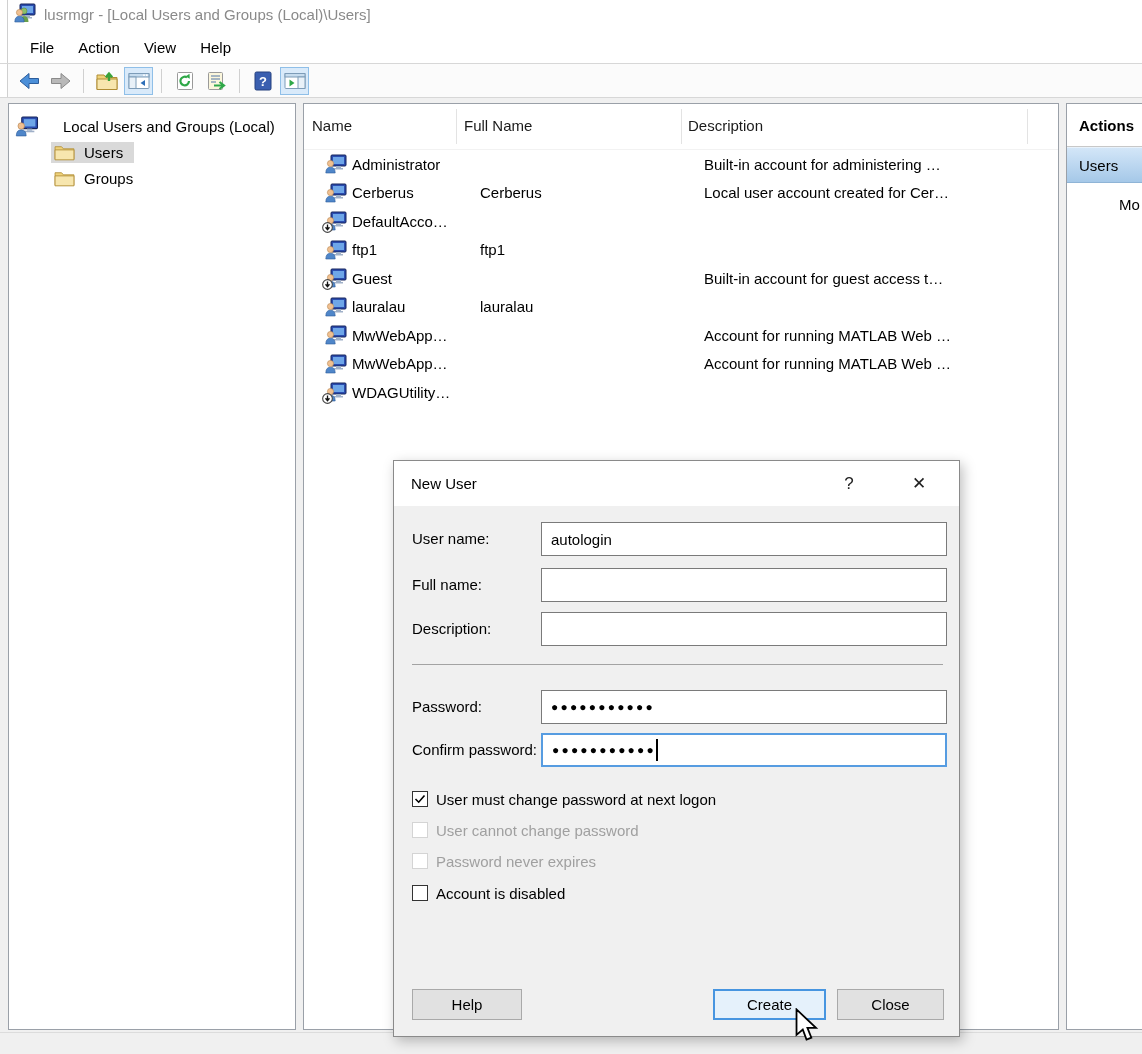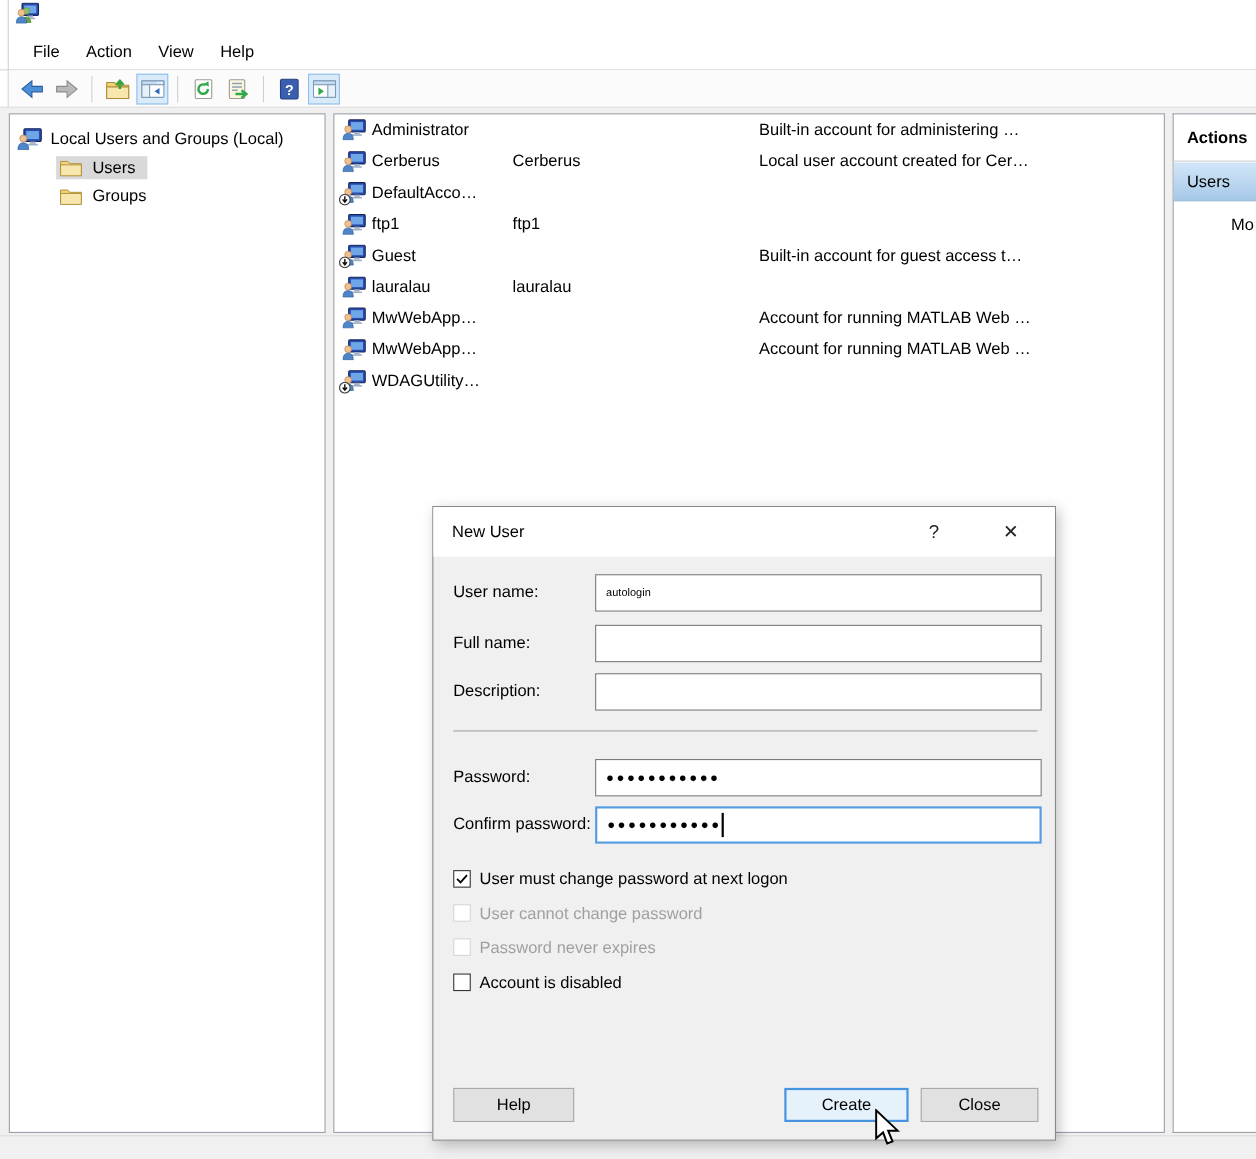--- a/index.html
+++ b/index.html
@@ -27,49 +27,49 @@
   
   .content-bg { position:absolute; left:0; top:98px; right:0; height:934px; background:#f0f0f0; }
   .statusbar { position:absolute; left:0; top:1032px; right:0; height:22px; background:#f0f0f0; border-top:1px solid #dcdcdc; }
 
   .pane { position:absolute; top:103px; height:927px; background:#fff; border:1px solid #9aa0a8; }
   .tree-pane { left:8px; width:288px; }
   .list-pane { left:303px; width:756px; }
   .actions-pane { left:1066px; width:80px; border-right:none; }
 
   
-  .tree-root { display:flex; align-items:center; gap:7px; padding-left:6px; margin-top:9px; height:26px; }
+  .tree-root { display:flex; align-items:center; gap:24px; padding-left:6px; margin-top:9px; height:26px; }
   .tree-item { padding-left:42px; height:26px; display:flex; align-items:center; }
   .tree-hl { display:inline-flex; align-items:center; gap:9px; padding:2px 11px 2px 3px; }
   .tree-item.selected .tree-hl { background:#d9d9d9; }
 
   
   .list-header { position:relative; height:46px; border-bottom:1px solid #f2f2f2; }
   .col-label { position:absolute; top:13px; color:#1a1a1a; }
   .col-name { left:8px; } .col-full { left:160px; } .col-desc { left:384px; }
   .col-sep { position:absolute; top:5px; bottom:5px; width:1px; background:#e3e3e3; }
-  .list-row { display:grid; grid-template-columns:27px 128px 224px 1fr; align-items:center; height:28.5px; padding-left:7px; }
+  .list-row { display:grid; grid-template-columns:27px 128px 224px 1fr; align-items:center; height:28.5px; padding-left:21px; }
   .row-icon-wrap { position:relative; width:22px; height:20px; }
   .badge { position:absolute; left:-3px; bottom:-2px; width:11px; height:11px; display:flex; }
   .cell { overflow:hidden; white-space:nowrap; }
 
   
   .actions-title { height:43px; line-height:43px; padding-left:12px; font-weight:bold; border-bottom:1px solid #c8c8c8; }
   .actions-group { height:36px; line-height:35px; padding-left:12px; background:linear-gradient(#d3e6f8,#a5c8e8); border-bottom:1px solid #8fb4d6; border-top:1px solid #e8f2fb; }
   .more-actions { margin-top:13px; padding-left:52px; }
 
   
   .dialog { position:absolute; left:393px; top:460px; width:567px; height:577px; background:#f0f0f0; border:1px solid #8a8a8a; box-shadow:3px 4px 12px rgba(0,0,0,.25); z-index:50; }
   .dlg-titlebar { position:relative; height:45px; background:#fff; }
   .dlg-title { position:absolute; left:17px; top:0; line-height:45px; }
   .dlg-tbtn { position:absolute; top:7px; height:31px; display:flex; align-items:center; justify-content:center; font-size:17px; color:#222; }
   .dlg-help-btn { left:437px; width:36px; }
   .dlg-close-btn { left:505px; width:40px; font-weight:300; }
   .dlg-label { position:absolute; left:18px; width:128px; line-height:34px; }
-  .dlg-input { position:absolute; left:147px; width:406px; height:34px; border:1px solid #7a7a7a; background:#fff; font-family:inherit; font-size:10px; padding:0 9px; outline:none; }
+  .dlg-input { position:absolute; left:147px; width:406px; height:34px; border:1px solid #7a7a7a; background:#fff; font-family:inherit; font-size:15px; padding:0 9px; outline:none; }
   .dlg-input.pwd { font-size:12px; letter-spacing:2.2px; }
   .dlg-input.focused { border:2px solid #569ce1; }
   .caret { position:absolute; left:262px; top:278px; width:2px; height:22px; background:#000; }
   .dlg-hr { position:absolute; left:18px; top:203px; width:531px; border-top:1px solid #a3a3a3; }
   .cb-row { position:absolute; left:18px; height:19px; display:flex; gap:8px; }
   .cb-box { width:16px; height:16px; background:#fff; border:1px solid #333; display:flex; align-items:center; justify-content:center; }
   .cb-row.disabled .cb-box { border:1px solid #d4d4d4; }
   .cb-row.disabled .cb-text { color:#a0a0a0; }
   .dlg-btn { position:absolute; top:528px; height:31px; background:#e1e1e1; border:1px solid #a9a9a9; font-family:inherit; font-size:15px; }
   .dlg-btn.primary { background:#e5f1fb; border:2px solid #4795e0; }
@@ -87,20 +87,21 @@
         <rect x="6" y="1" width="15" height="11" rx="1" fill="#2a4db0" stroke="#16255c"></rect>
         <rect x="8" y="3" width="11" height="7" fill="#6ea6e8"></rect>
         <rect x="11" y="12" width="5" height="2" fill="#9fb0c8"></rect>
           <rect x="9" y="14" width="9" height="1.5" fill="#9fb0c8"></rect>
         <circle cx="10" cy="8" r="3" fill="#8bbf6a" stroke="#5d8f3e" stroke-width="0.6"></circle>
         <path d="M5.5 19 Q5.5 13 10 13 Q14.5 13 14.5 19 Z" fill="#6aa14a"></path>
         <circle cx="5.5" cy="9.5" r="3.1" fill="#f0c091" stroke="#b5854f" stroke-width="0.6"></circle>
         <path d="M0.8 19 Q0.8 13.2 5.5 13.2 Q10.2 13.2 10.2 19 Z" fill="#4f86c9" stroke="#2d5d9b" stroke-width="0.6"></path>
       </svg>
     </span>
+    <span class="title-text">lusrmgr - [Local Users and Groups (Local)\Users]</span>
   </div>
 
   <div class="menubar">
     <span class="menu-item">File</span>
     <span class="menu-item">Action</span>
     <span class="menu-item">View</span>
     <span class="menu-item">Help</span>
   </div>
   <div class="hline" style="top:63px"></div>
 
@@ -195,20 +196,28 @@
         <svg width="21" height="17" viewBox="0 0 20 16">
           <path d="M1 2.5 h6.2 l1.8 2 h10 v10 h-18 z" fill="#efd27a" stroke="#b08d35" stroke-width="0.8"></path>
           <path d="M1 5.5 h18 v9.5 h-18 z" fill="#f7e6ae" stroke="#b08d35" stroke-width="0.8"></path>
         </svg>
         <span>Groups</span>
       </span>
     </div>
   </div>
 
   <div class="pane list-pane">
+    <div class="list-header">
+      <span class="col-label col-name">Name</span>
+      <span class="col-label col-full">Full Name</span>
+      <span class="col-label col-desc">Description</span>
+      <span class="col-sep" style="left:152px"></span>
+      <span class="col-sep" style="left:377px"></span>
+      <span class="col-sep" style="left:723px"></span>
+    </div>
 
     <div class="list-row">
       <span class="row-icon-wrap"><svg width="22" height="20" viewBox="0 0 22 20">
             <rect x="6" y="1" width="15" height="11" rx="1" fill="#2a4db0" stroke="#16255c"></rect>
             <rect x="8" y="3" width="11" height="7" fill="#6ea6e8"></rect>
             <rect x="11" y="12" width="5" height="2" fill="#9fb0c8"></rect>
             <rect x="9" y="14" width="9" height="1.5" fill="#9fb0c8"></rect>
             <circle cx="5.5" cy="9.5" r="3.1" fill="#f0c091" stroke="#b5854f" stroke-width="0.6"></circle>
             <path d="M0.8 19 Q0.8 13.2 5.5 13.2 Q10.2 13.2 10.2 19 Z" fill="#4f86c9" stroke="#2d5d9b" stroke-width="0.6"></path>
           </svg></span>

